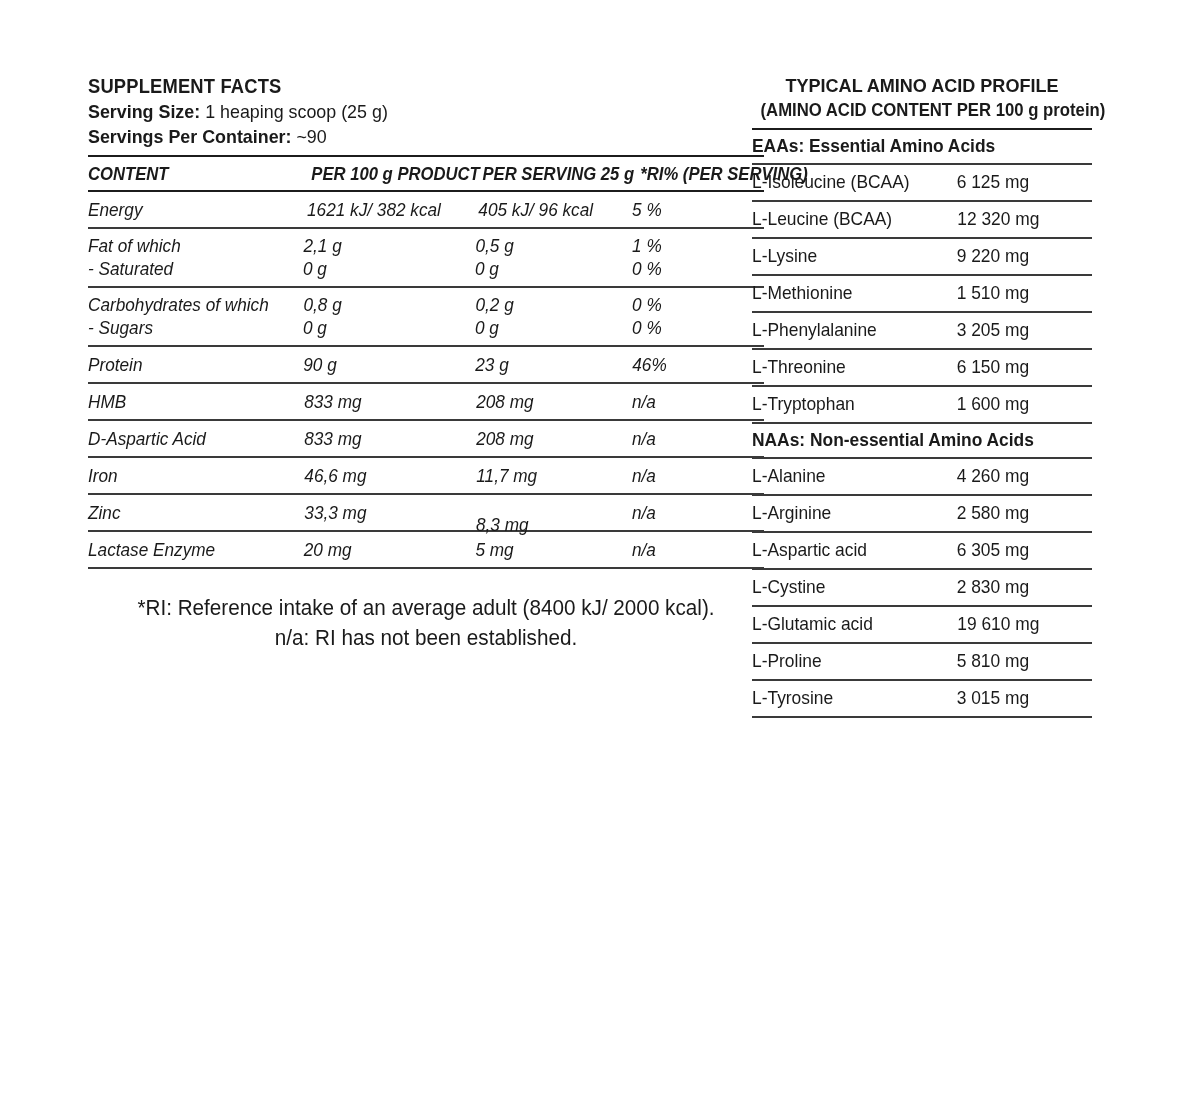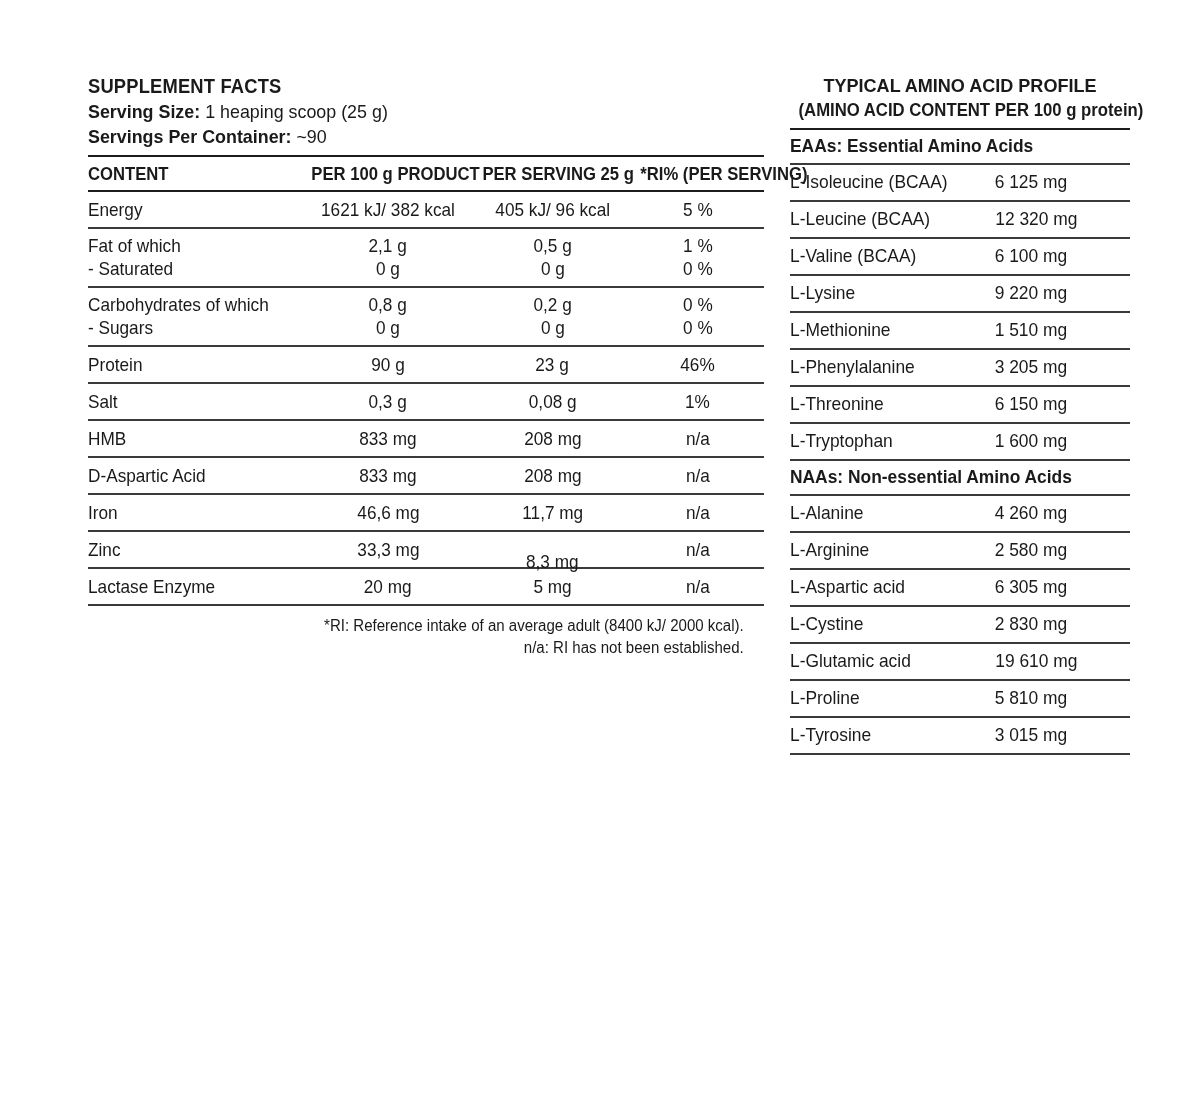--- a/index.html
+++ b/index.html
@@ -42,20 +42,21 @@
     transform-origin: left center;
     white-space: nowrap;
   }
   .serving-line .lbl { font-weight: bold; }
 
   table.facts {
     border-collapse: collapse;
     width: 676px;
     table-layout: fixed;
     margin-top: 6px;
+    font-style: italic;
   }
   table.facts col.c-name  { width: 214px; }
   table.facts col.c-v1    { width: 172px; }
   table.facts col.c-v2    { width: 157px; }
   table.facts col.c-v3    { width: 133px; }
 
   table.facts th, table.facts td {
     padding: 0;
     vertical-align: middle;
   }
@@ -77,55 +78,55 @@
   .facts-head th.h-name .sq { transform-origin: left center; }
   .facts-head th.h-val  { text-align: center; }
 
   .facts-row td {
     border-bottom: 2px solid #3a3a3a;
     font-size: 18.5px;
     line-height: 1.24;
     height: 35px;
   }
   .facts-row td.name { text-align: left; }
-  .facts-row td.val  { text-align: center; }
+  .facts-row td.val  { }
   .facts-row td .sq {
     display: inline-block;
     transform: scaleX(0.93);
     white-space: nowrap;
   }
   .facts-row td.name .sq { transform-origin: left center; }
 
   
   .facts-row.two-line td { height: 57px; }
   .facts-row .sub-a { display: block; }
   .facts-row .sub-b { display: block; }
 
   
   .facts-row td.val.nudge-down .sq {
     position: relative;
     top: 12px;
   }
 
   .facts-foot {
-    margin-top: 9px;
-    text-align: right;
-    font-size: 16px;
+    margin-top: 24px;
+    text-align: center;
+    font-size: 22px;
     line-height: 1.34;
   }
   .facts-foot div {
     display: block;
     transform: scaleX(0.94);
     white-space: nowrap;
   }
 
   
   #amino-panel {
     position: absolute;
-    left: 790px;
+    left: 752px;
     top: 74px;
     width: 340px;
   }
   .amino-title {
     text-align: center;
     font-weight: bold;
     font-size: 19px;
     line-height: 1.3;
     white-space: nowrap;
     transform: scaleX(0.95);
@@ -265,30 +266,20 @@
         <td class="name">
           <span class="sq">Protein</span></td>
         <td class="val">
           <span class="sq">90 g</span></td>
         <td class="val">
           <span class="sq">23 g</span></td>
         <td class="val">
           <span class="sq">46%</span></td>
       </tr>
 
-      <tr class="facts-row">
-        <td class="name">
-          <span class="sq">Salt</span></td>
-        <td class="val">
-          <span class="sq">0,3 g</span></td>
-        <td class="val">
-          <span class="sq">0,08 g</span></td>
-        <td class="val">
-          <span class="sq">1%</span></td>
-      </tr>
 
       <tr class="facts-row">
         <td class="name">
           <span class="sq">HMB</span></td>
         <td class="val">
           <span class="sq">833 mg</span></td>
         <td class="val">
           <span class="sq">208 mg</span></td>
         <td class="val">
           <span class="sq">n/a</span></td>
@@ -365,24 +356,20 @@
       </tr>
       <tr class="amino-row">
         <td class="a-name"><span class="sq">L-Isoleucine (BCAA)</span></td>
         <td class="a-val"><span class="sq">6 125 mg</span></td>
       </tr>
       <tr class="amino-row">
         <td class="a-name"><span class="sq">L-Leucine (BCAA)</span></td>
         <td class="a-val"><span class="sq">12 320 mg</span></td>
       </tr>
       <tr class="amino-row">
-        <td class="a-name"><span class="sq">L-Valine (BCAA)</span></td>
-        <td class="a-val"><span class="sq">6 100 mg</span></td>
-      </tr>
-      <tr class="amino-row">
         <td class="a-name"><span class="sq">L-Lysine</span></td>
         <td class="a-val"><span class="sq">9 220 mg</span></td>
       </tr>
       <tr class="amino-row">
         <td class="a-name"><span class="sq">L-Methionine</span></td>
         <td class="a-val"><span class="sq">1 510 mg</span></td>
       </tr>
       <tr class="amino-row">
         <td class="a-name"><span class="sq">L-Phenylalanine</span></td>
         <td class="a-val"><span class="sq">3 205 mg</span></td>

